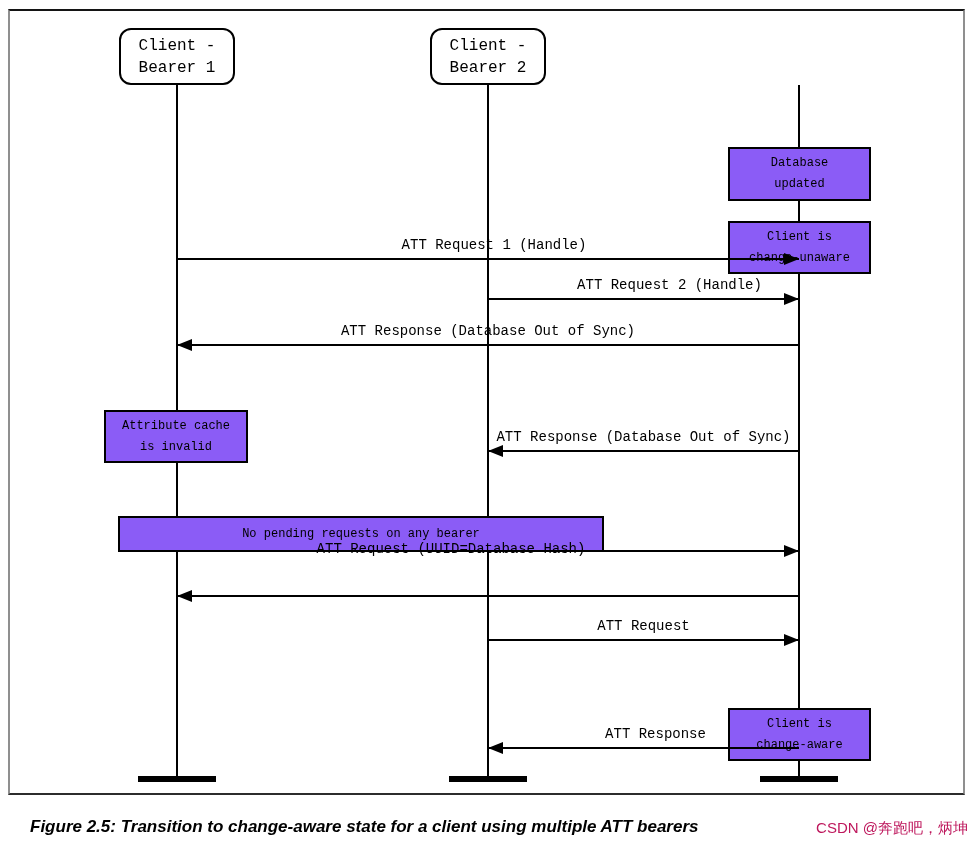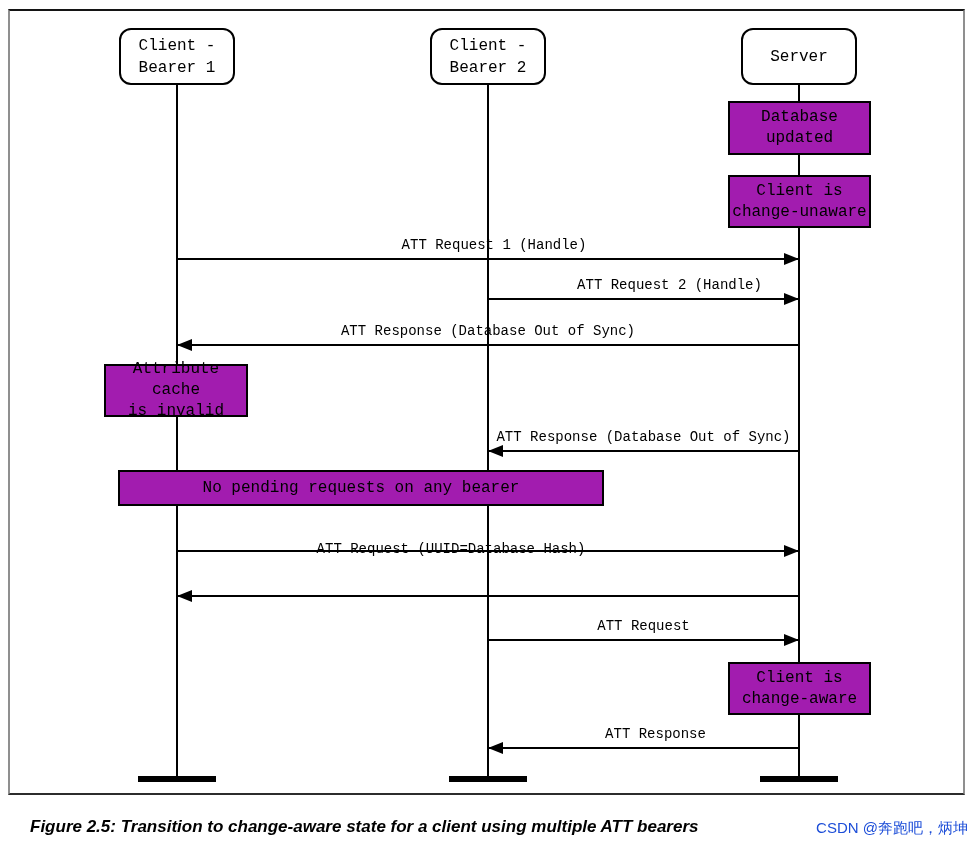--- a/index.html
+++ b/index.html
@@ -17,59 +17,58 @@
   .lifeline { position:absolute; width:2px; background:#000; }
   .endbar   { position:absolute; width:78px; height:6px; background:#000; }
 
   .actor-box {
     position:absolute; width:116px; height:57px; background:#fff;
     border:2px solid #000; border-radius:12px;
     display:flex; align-items:center; justify-content:center;
     text-align:center; font-size:16px; line-height:22px; white-space:pre-line;
   }
   .note-box {
-    position:absolute; background:#a21caf; border:2px solid #000;
+    position:absolute; background:#8b5cf6; border:2px solid #000;
     display:flex; align-items:center; justify-content:center;
-    text-align:center; font-size:16px; line-height:21px; white-space:pre-line;
+    text-align:center; font-size:12px; line-height:21px; white-space:pre-line;margin-top:46px;
   }
 
   .msg-line  { position:absolute; height:2px; background:#000; }
   .arrow-right { position:absolute; width:0; height:0;
     border-top:6px solid transparent; border-bottom:6px solid transparent;
     border-left:15px solid #000; }
   .arrow-left  { position:absolute; width:0; height:0;
     border-top:6px solid transparent; border-bottom:6px solid transparent;
     border-right:15px solid #000; }
   .msg-label { position:absolute; text-align:center; font-size:14px; height:18px; }
 
   #caption {
     position:absolute; left:30px; top:817px;
     font-size:17px; font-weight:bold; font-style:italic;
   }
   #watermark {
     position:absolute; right:6px; top:819px;
-    font-size:15px; color:#1d4ed8;
+    font-size:15px; color:#be185d;
   }
 </style>
 </head>
 <body>
 
 <div id="frame"></div>
 <div id="diagram">
     <div class="lifeline" style="left: 176px; top: 85px; height: 694px;"></div>
     <div class="endbar" style="left: 138px; top: 776px;"></div>
     <div class="actor-box" style="left: 119px; top: 28px;">Client -
 Bearer 1</div>
     <div class="lifeline" style="left: 487px; top: 85px; height: 694px;"></div>
     <div class="endbar" style="left: 449px; top: 776px;"></div>
     <div class="actor-box" style="left: 430px; top: 28px;">Client -
 Bearer 2</div>
     <div class="lifeline" style="left: 798px; top: 85px; height: 694px;"></div>
     <div class="endbar" style="left: 760px; top: 776px;"></div>
-    <div class="actor-box" style="left: 741px; top: 28px;">Server</div>
     <div class="note-box" style="left: 728px; top: 101px; width: 143px; height: 54px;">Database
 updated</div>
     <div class="note-box" style="left: 728px; top: 175px; width: 143px; height: 53px;">Client is
 change-unaware</div>
     <div class="note-box" style="left: 104px; top: 364px; width: 144px; height: 53px; text-align: center;">Attribute cache
 is invalid</div>
     <div class="note-box" style="left: 118px; top: 470px; width: 486px; height: 36px;">No pending requests on any bearer</div>
     <div class="note-box" style="left: 728px; top: 662px; width: 143px; height: 53px;">Client is
 change-aware</div>
     <div class="msg-line" style="left: 177px; top: 258px; width: 622px;"></div>

